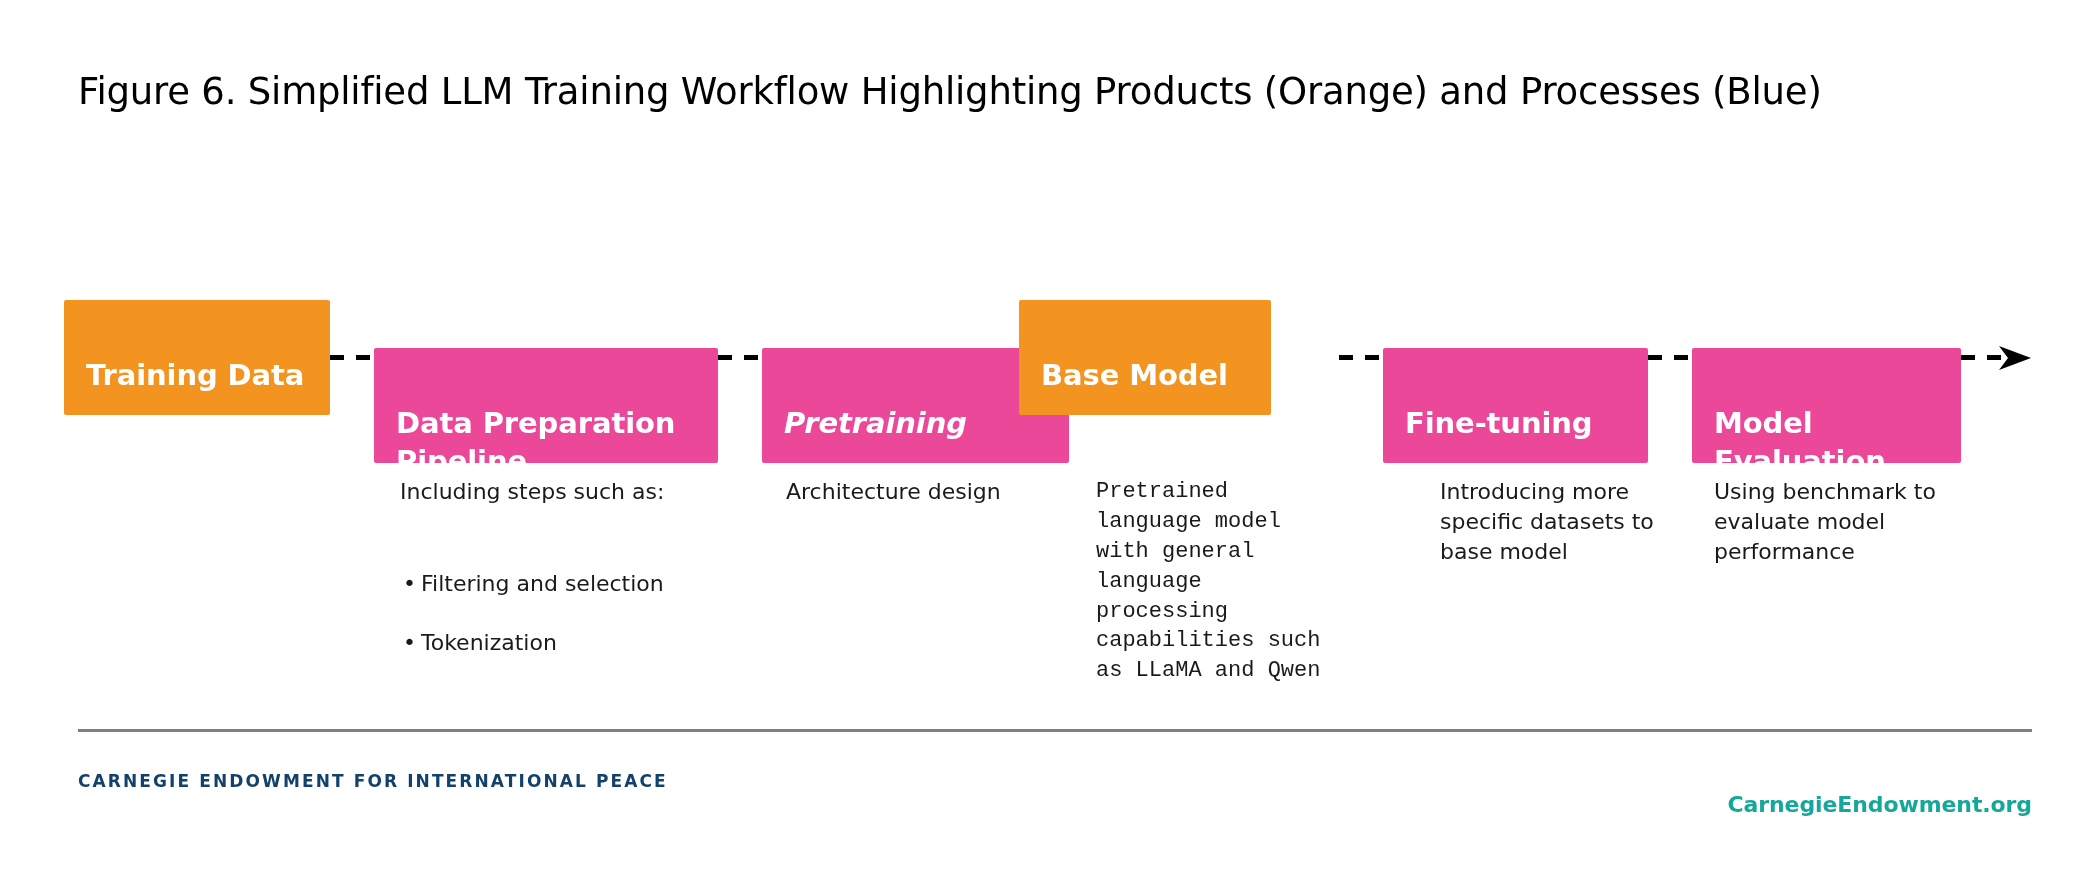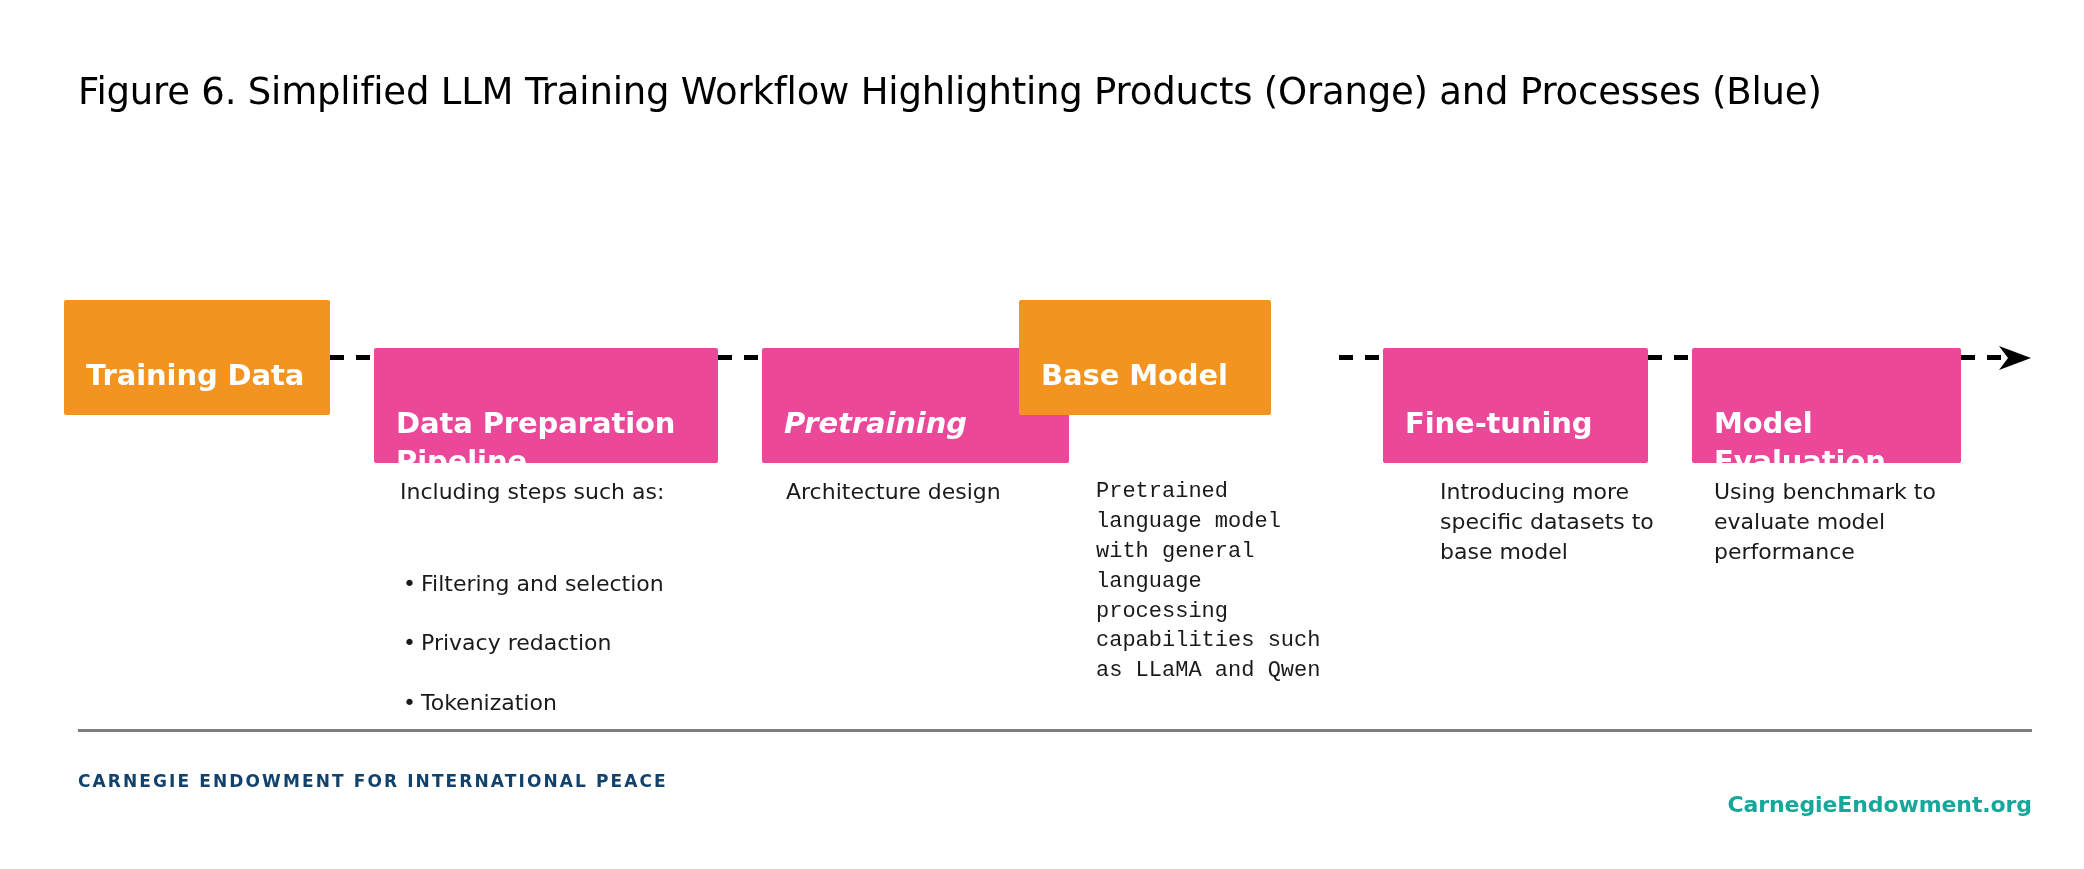--- a/index.html
+++ b/index.html
@@ -153,21 +153,20 @@
     <span>Training Data</span>
   </div>
 
   <div class="node process" style="left:374px;width:344px;">
     <span>Data Preparation Pipeline</span>
   </div>
   <div class="caption" style="left:400px;width:300px;">
     <div>Including steps such as:</div>
     <ul>
       <li>Filtering and selection</li>
-      <li>Privacy redaction</li>
       <li>Tokenization</li>
     </ul>
   </div>
 
   <div class="node process" style="left:762px;width:307px;font-style:italic;">
     <span>Pretraining</span>
   </div>
   <div class="caption" style="left:786px;width:270px;">
     <div>Architecture design</div>
   </div>

